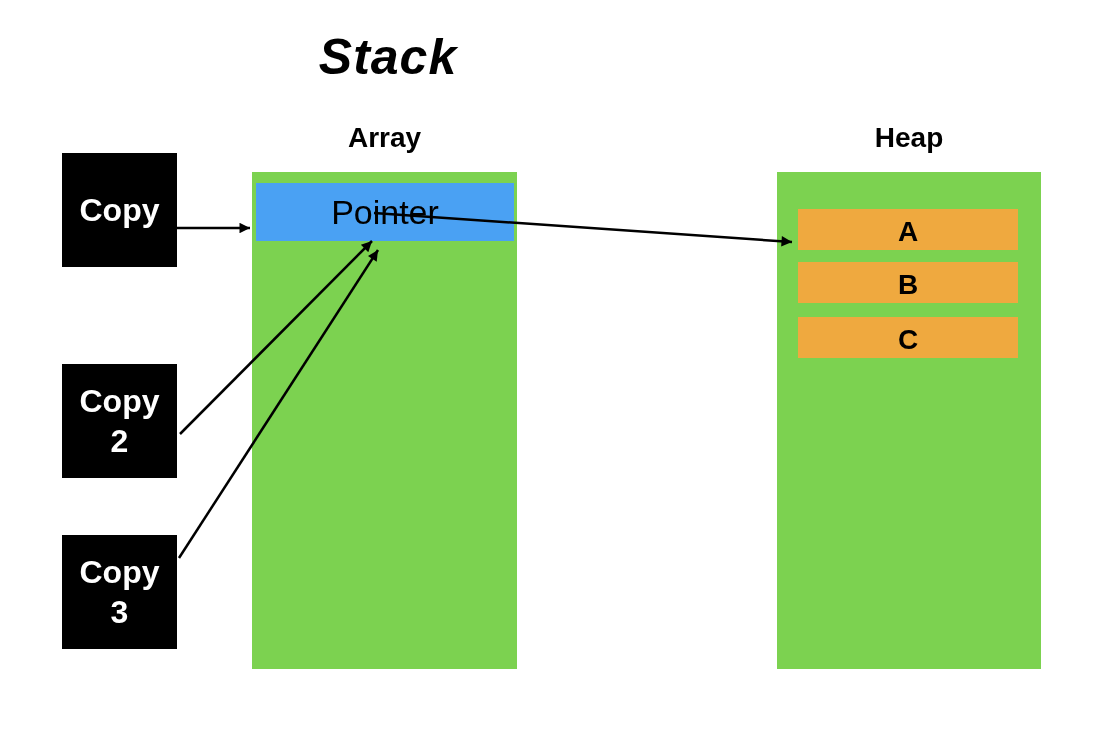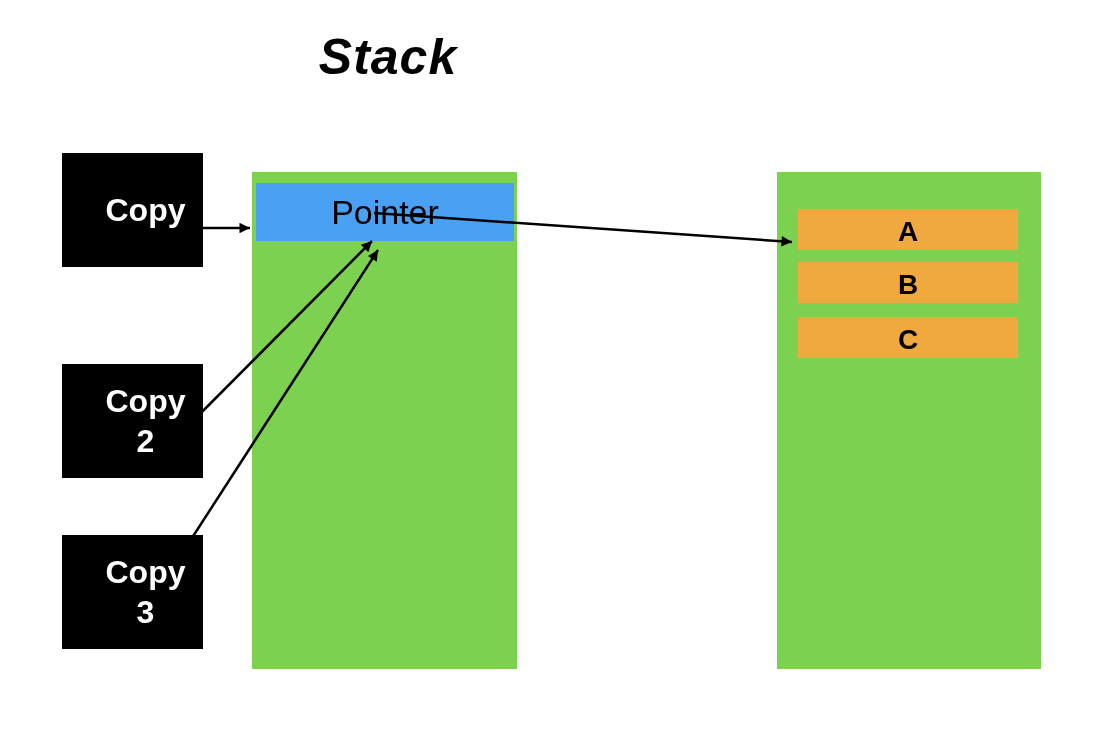--- a/index.html
+++ b/index.html
@@ -62,21 +62,20 @@
   #cell-b { top: 262px; }
   #cell-c { top: 317px; }
   .copy-box {
     position: absolute;
     left: 62px; width: 115px; height: 114px;
     background: #000000; color: #ffffff;
     display: flex; flex-direction: column;
     align-items: center; justify-content: center;
     font-size: 32px; font-weight: bold; line-height: 1.25;
     text-align: center;
-    padding-left: 26px;
   }
   #copy-1 { top: 153px; }
   #copy-2 { top: 364px; }
   #copy-3 { top: 535px; }
   svg.arrows-layer {
     position: absolute;
     left: 0; top: 0;
     pointer-events: none;
   }
   svg.arrows-layer line {
@@ -84,21 +83,23 @@
     stroke-width: 2.5;
   }
 </style>
 </head>
 <body>
 
 <div class="canvas">
 
   <div class="title">Stack</div>
 
+  <div class="col-label" id="array-label">Array</div>
 
+  <div class="col-label" id="heap-label">Heap</div>
 
   <div class="green-panel" id="array-rect"></div>
 
   <div class="green-panel" id="heap-rect"></div>
 
   <div class="pointer-box">Pointer</div>
 
   <div class="heap-cell" id="cell-a">A</div>
 
   <div class="heap-cell" id="cell-b">B</div>

